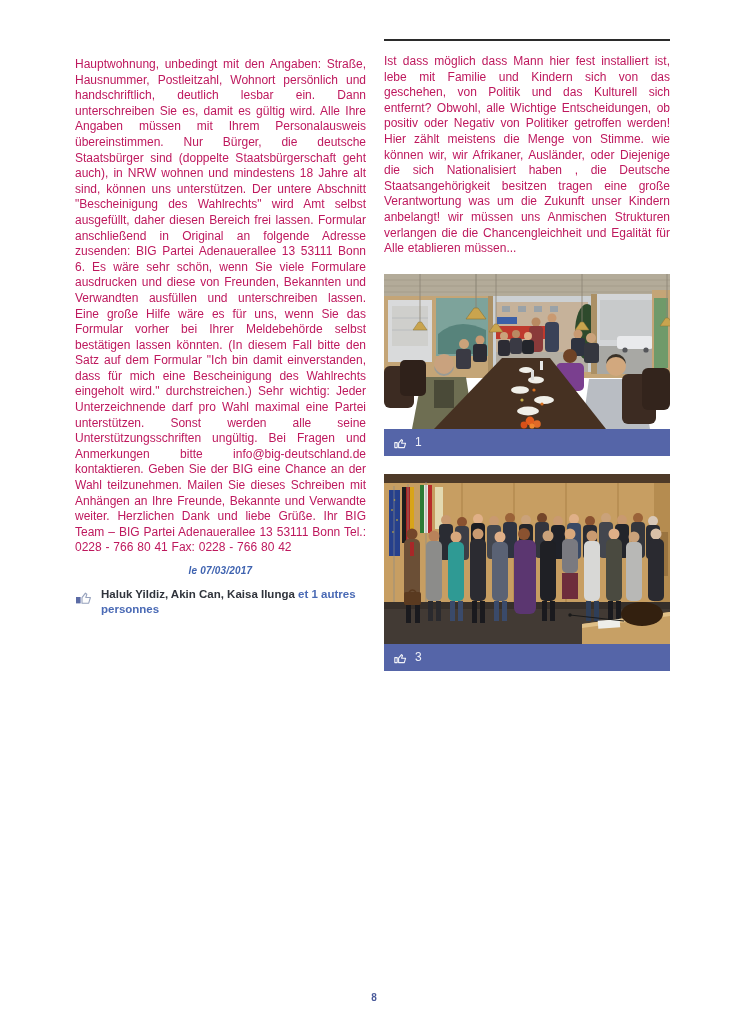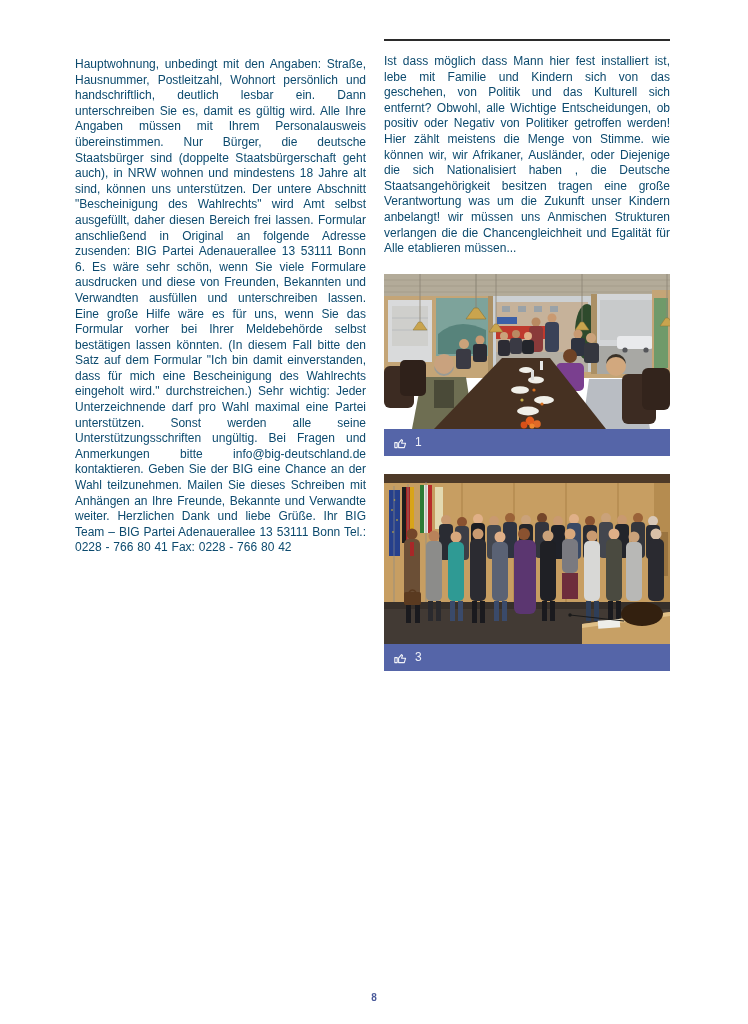--- a/index.html
+++ b/index.html
@@ -5,21 +5,21 @@
   html,body{margin:0;padding:0;background:#e9e9e9;}
   .page{
     position:relative;width:748px;height:1024px;background:#ffffff;
     margin:0 auto;overflow:hidden;
     font-family:"Liberation Sans","DejaVu Sans",sans-serif;
     color:#3f3f3f;
   }
   .col-left{position:absolute;left:75px;top:57px;width:291px;}
   .col-right{position:absolute;left:384px;top:39px;width:286px;}
   .body-text{
-    font-size:12px;line-height:15.6px;color:#0c4a6e;
+    font-size:12px;line-height:15.6px;color:#be185d;
     text-align:justify;margin:0;word-spacing:0.5px;
   }
   .rule{height:2px;background:#2b2b2b;margin:0 0 13px 0;}
   .date-line{
     margin-top:9px;text-align:center;font-size:10px;font-weight:bold;
     font-style:italic;color:#3f63b0;letter-spacing:0.2px;
   }
   .likes-row{margin-top:11px;display:flex;gap:8px;align-items:flex-start;}
   .likes-icon{flex:0 0 auto;margin-top:1px;}
   .likes-textblock{font-size:11.5px;line-height:15px;font-weight:bold;}
@@ -39,21 +39,34 @@
   }
 </style>
 </head>
 <body>
 
 <div class="page">
 
   <div class="col-left">
     <p class="body-text">Hauptwohnung, unbedingt mit den Angaben: Straße, Hausnummer, Postleitzahl, Wohnort persönlich und handschriftlich, deutlich lesbar ein. Dann unterschreiben Sie es, damit es gültig wird. Alle Ihre Angaben müssen mit Ihrem Personalausweis übereinstimmen. Nur Bürger, die deutsche Staatsbürger sind (doppelte Staatsbürgerschaft geht auch), in NRW wohnen und mindestens 18 Jahre alt sind, können uns unterstützen. Der untere Abschnitt "Bescheinigung des Wahlrechts" wird Amt selbst ausgefüllt, daher diesen Bereich frei lassen. Formular anschließend in Original an folgende Adresse zusenden: BIG Partei Adenauerallee 13 53111 Bonn 6. Es wäre sehr schön, wenn Sie viele Formulare ausdrucken und diese von Freunden, Bekannten und Verwandten ausfüllen und unterschreiben lassen. Eine große Hilfe wäre es für uns, wenn Sie das Formular vorher bei Ihrer Meldebehörde selbst bestätigen lassen könnten. (In diesem Fall bitte den Satz auf dem Formular "Ich bin damit einverstanden, dass für mich eine Bescheinigung des Wahlrechts eingeholt wird." durchstreichen.) Sehr wichtig: Jeder Unterzeichnende darf pro Wahl maximal eine Partei unterstützen. Sonst werden alle seine Unterstützungsschriften ungültig. Bei Fragen und Anmerkungen bitte info@big-deutschland.de kontaktieren. Geben Sie der BIG eine Chance an der Wahl teilzunehmen. Mailen Sie dieses Schreiben mit Anhängen an Ihre Freunde, Bekannte und Verwandte weiter. Herzlichen Dank und liebe Grüße. Ihr BIG Team – BIG Partei Adenauerallee 13 53111 Bonn Tel.: 0228 - 766 80 41 Fax: 0228 - 766 80 42</p>
 
-
+    <div class="date-line">le 07/03/2017</div>
+
+    <div class="likes-row">
+      <span class="likes-icon">
+        <svg width="18" height="17" viewBox="0 0 18 17">
+          <rect x="1" y="9" width="4.6" height="6.4" fill="#5b6ba5"></rect>
+          <path d="M7 15.2 V9.6 L10.4 5.2 l1.4 1.1 -1 3.2 h4.6 l-1.7 5.7 z" fill="#fdfdfd" stroke="#97a2bd" stroke-width="1.1" stroke-linejoin="round"></path>
+        </svg>
+      </span>
+      <span class="likes-textblock">
+        <span class="likes-names">Haluk Yildiz, Akin Can, Kaisa Ilunga</span>
+        <span class="likes-suffix">et 1  autres personnes</span>
+      </span>
+    </div>
   </div>
 
   <div class="col-right">
     <div class="rule"></div>
 
     <p class="body-text">Ist dass möglich dass Mann hier fest installiert ist, lebe mit Familie und Kindern sich von das geschehen, von Politik und das Kulturell sich entfernt? Obwohl, alle Wichtige Entscheidungen, ob positiv oder Negativ von Politiker getroffen werden! Hier zählt meistens die Menge von Stimme. wie können wir, wir Afrikaner, Ausländer, oder Diejenige die sich Nationalisiert haben , die Deutsche Staatsangehörigkeit besitzen tragen eine große Verantwortung was um die Zukunft unser Kindern anbelangt! wir müssen uns Anmischen Strukturen verlangen die die Chancengleichheit und Egalität für Alle etablieren müssen...</p>
 
     <div class="photo-card">
       <svg class="photo" viewBox="0 0 286 155" aria-label="restaurant-dinner-group-photo">
 

